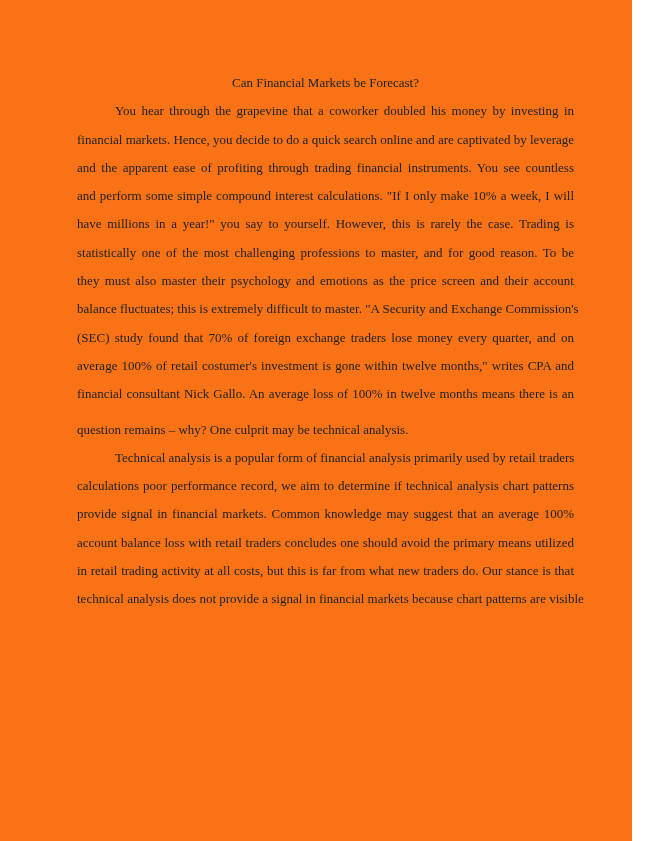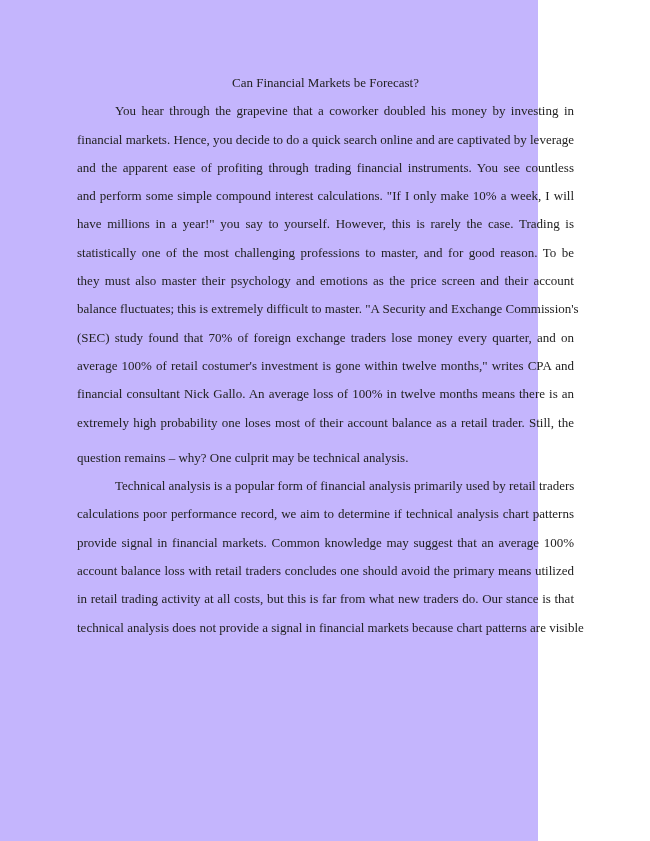--- a/index.html
+++ b/index.html
@@ -1,18 +1,18 @@
 <!DOCTYPE html>
 <html><head>
 <meta charset="utf-8">
 <style>
   html, body { margin: 0; padding: 0; background: #ffffff; }
   body { width: 650px; height: 841px; position: relative; overflow: hidden; }
   .page {
-    position: absolute; left: 0; top: 0; width: 538px; height: 841px; background: #c4b5fd;
+    position: absolute; left: 0; top: 0; width: 632px; height: 841px; background: #f97316;
   }
   .text-block {
     position: absolute; left: 77px; top: 69px; width: 497px;
     font-family: "Liberation Serif", serif;
     font-size: 13px;
     line-height: 28.3px;
     color: #222222;
   }
   .title { text-align: center; margin: 0; font-weight: normal; font-size: 13px; line-height: 28.3px; }
   .line { white-space: nowrap; display: block; text-align: justify; text-align-last: justify; }
@@ -31,21 +31,20 @@
       <span class="line">financial markets. Hence, you decide to do a quick search online and are captivated by leverage</span>
       <span class="line">and the apparent ease of profiting through trading financial instruments. You see countless</span>
       <span class="line">and perform some simple compound interest calculations. "If I only make 10% a week, I will</span>
       <span class="line">have millions in a year!" you say to yourself. However, this is rarely the case. Trading is</span>
       <span class="line">statistically one of the most challenging professions to master, and for good reason. To be</span>
       <span class="line">they must also master their psychology and emotions as the price screen and their account</span>
       <span class="line">balance fluctuates; this is extremely difficult to master. "A Security and Exchange Commission's</span>
       <span class="line">(SEC) study found that 70% of foreign exchange traders lose money every quarter, and on</span>
       <span class="line">average 100% of retail costumer's investment is gone within twelve months," writes CPA and</span>
       <span class="line">financial consultant Nick Gallo. An average loss of 100% in twelve months means there is an</span>
-      <span class="line">extremely high probability one loses most of their account balance as a retail trader. Still, the</span>
       <span class="line last">question remains – why? One culprit may be technical analysis.</span>
     </div>
 
     <div class="paragraph">
       <span class="line indent">Technical analysis is a popular form of financial analysis primarily used by retail traders</span>
       <span class="line">calculations poor performance record, we aim to determine if technical analysis chart patterns</span>
       <span class="line">provide signal in financial markets. Common knowledge may suggest that an average 100%</span>
       <span class="line">account balance loss with retail traders concludes one should avoid the primary means utilized</span>
       <span class="line">in retail trading activity at all costs, but this is far from what new traders do. Our stance is that</span>
       <span class="line">technical analysis does not provide a signal in financial markets because chart patterns are visible</span>

